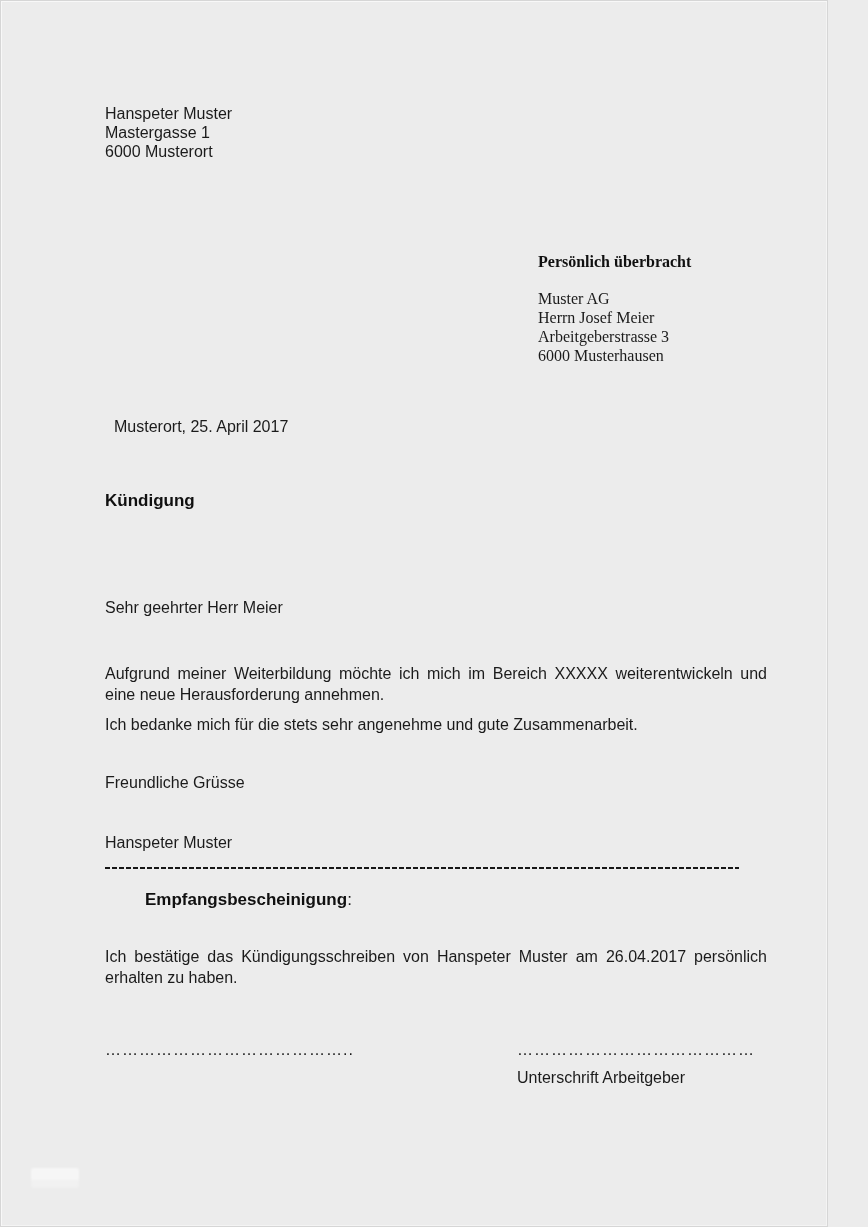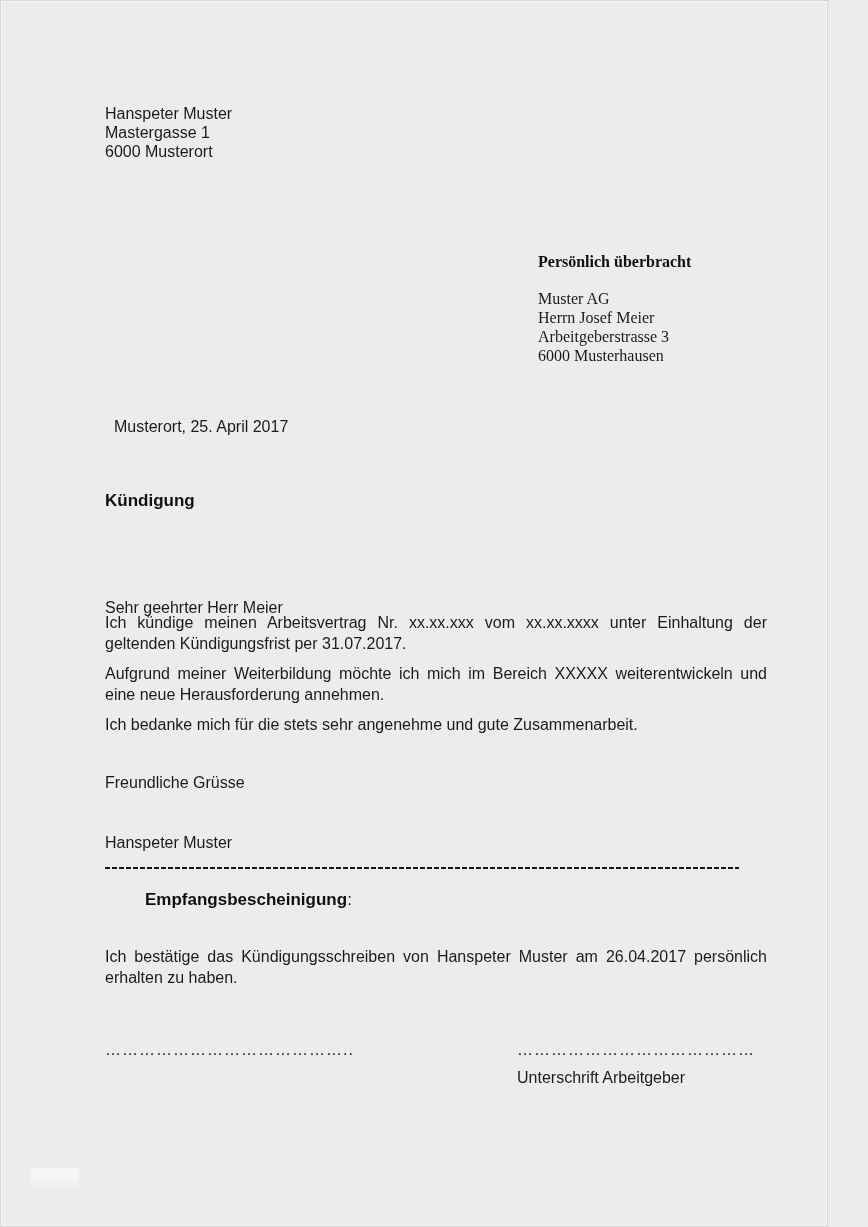--- a/index.html
+++ b/index.html
@@ -88,21 +88,20 @@
     <div class="addr-line">Arbeitgeberstrasse 3</div>
     <div class="addr-line">6000 Musterhausen</div>
   </div>
 
   <div class="abs date-line">Musterort, 25. April 2017</div>
 
   <div class="abs subject">Kündigung</div>
 
   <div class="abs salutation">Sehr geehrter Herr Meier</div>
 
-  <div class="abs para para-1">Ich kündige meinen Arbeitsvertrag Nr. xx.xx.xxx vom xx.xx.xxxx unter Einhaltung der geltenden Kündigungsfrist per 31.07.2017.</div>
   <div class="abs para para-2">Aufgrund meiner Weiterbildung möchte ich mich im Bereich XXXXX weiterentwickeln und eine neue Herausforderung annehmen.</div>
   <div class="abs para para-3">Ich bedanke mich für die stets sehr angenehme und gute Zusammenarbeit.</div>
 
   <div class="abs closing">Freundliche Grüsse</div>
 
   <div class="abs signature-name">Hanspeter Muster</div>
 
   <div class="abs dashed-sep"></div>
 
   <div class="abs receipt-heading"><span class="bold">Empfangsbescheinigung</span><span>:</span></div>

